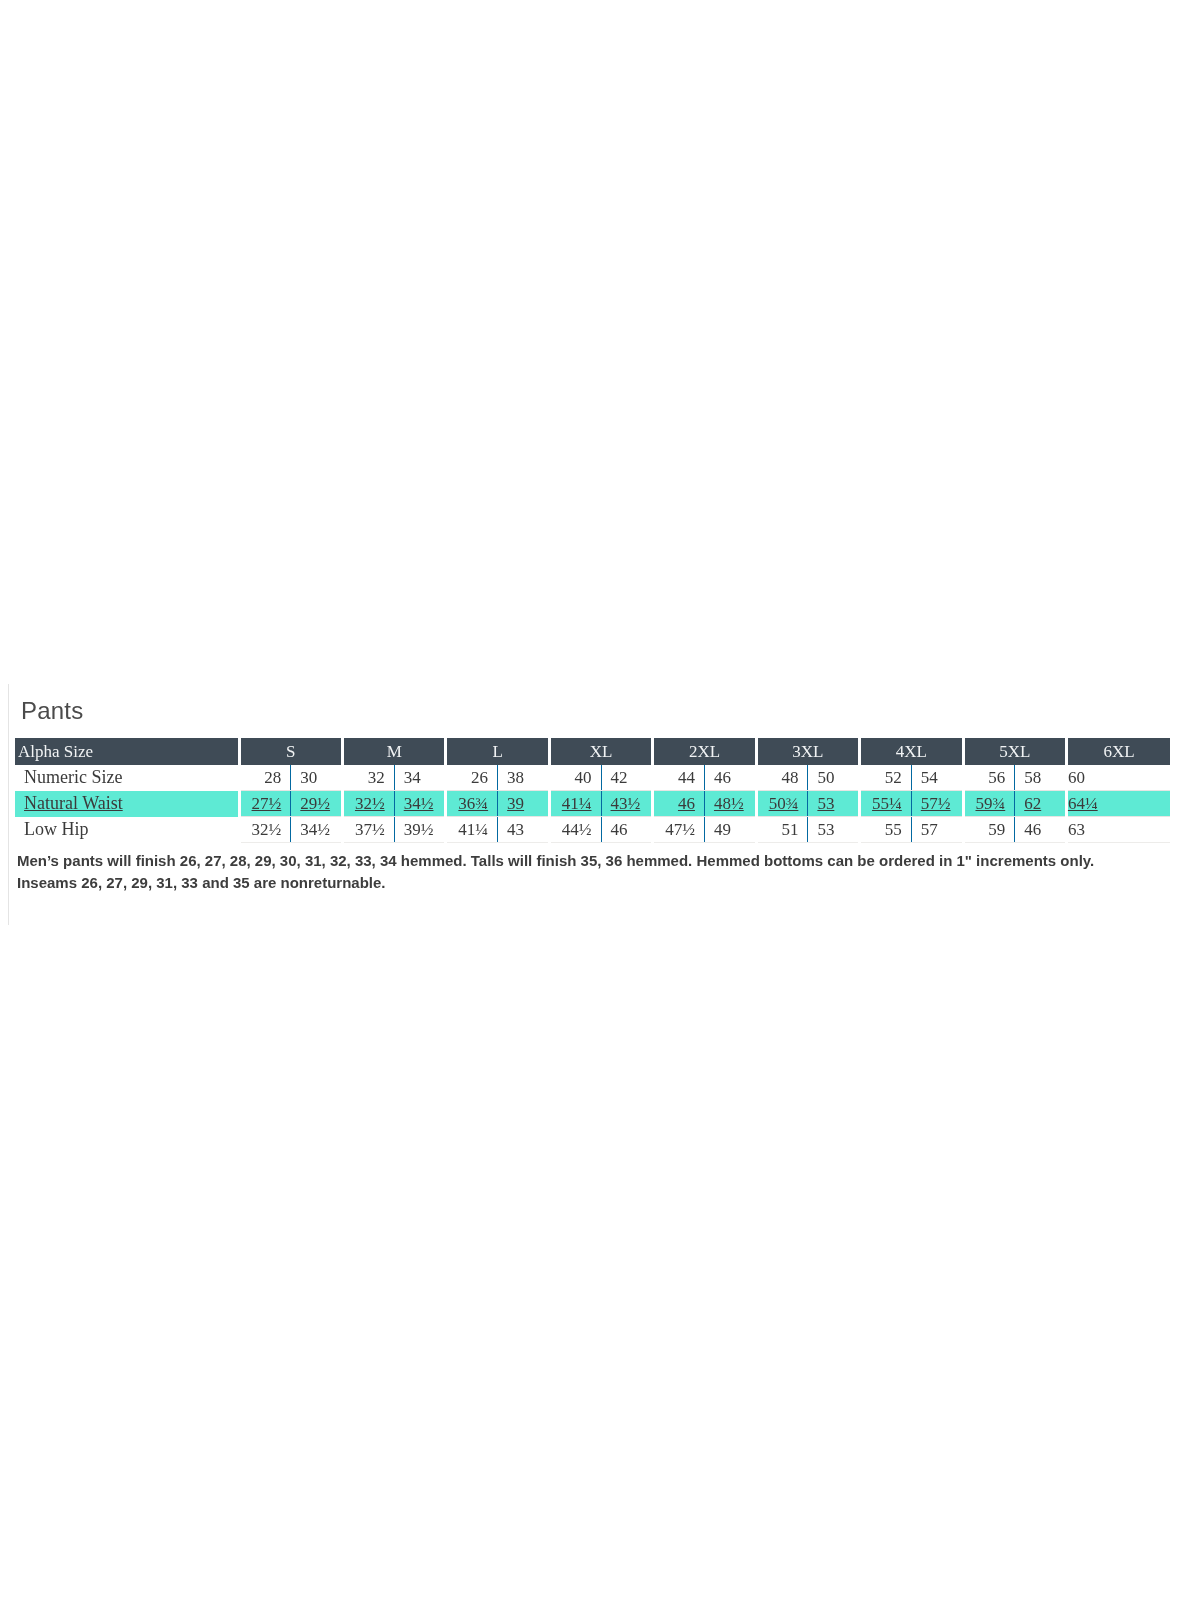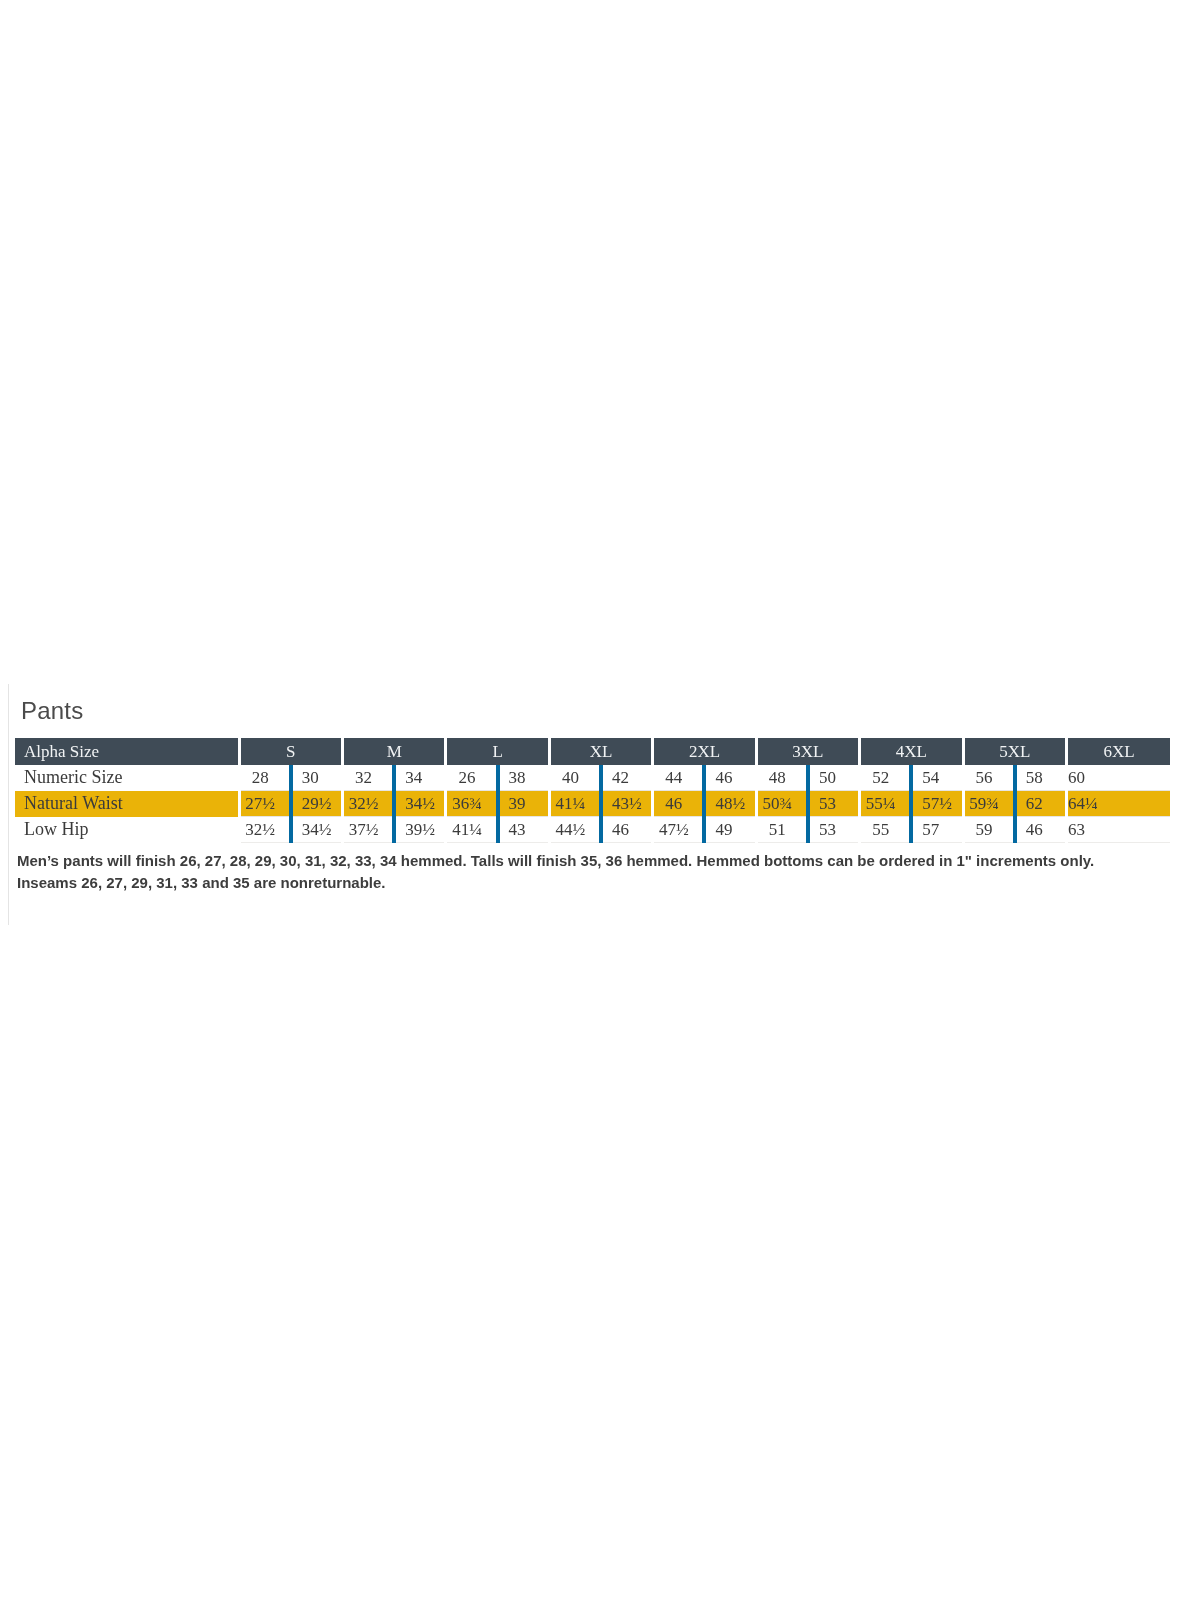--- a/index.html
+++ b/index.html
@@ -6,28 +6,28 @@
   .canvas{position:relative;width:1200px;height:1600px;background:#ffffff;overflow:hidden;
           font-family:"Liberation Sans",sans-serif;}
   .panel-edge{position:absolute;left:8px;top:684px;width:1px;height:241px;background:#e4e4e4;}
   .content{position:absolute;left:15px;top:697px;width:1156px;}
   .section-title{font-family:"Liberation Sans",sans-serif;font-size:24px;font-weight:400;
                  color:#4b4b4b;margin:0 0 8px 6px;line-height:28px;letter-spacing:0.2px;}
   table.size-table{border-collapse:collapse;table-layout:fixed;width:1155px;margin-top:13px;
                    font-family:"Liberation Serif","DejaVu Serif",serif;color:#3b3b3b;}
   table.size-table th,table.size-table td{padding:0;margin:0;font-weight:400;}
   thead th{background:#3f4b56;color:#f1f3f4;font-size:17px;height:27px;text-align:center;}
-  thead th.label-col{text-align:left;padding-left:9px;}
+  thead th.label-col{text-align:left;padding-left:3px;}
   tbody th,tbody td{height:25px;font-size:17px;background:#ffffff;}
   tbody th.row-label{text-align:left;padding-left:9px;font-size:18px;}
-  tbody td.sub1{text-align:center;padding-right:9px;}
-  tbody td.sub2{text-align:left;padding-left:9px;border-left:4px solid #0369a1;}
+  tbody td.sub1{text-align:right;padding-right:9px;}
+  tbody td.sub2{text-align:left;padding-left:9px;border-left:1px solid #0369a1;}
   tbody td.single{text-align:left;}
   .gstart{border-left:3px solid #ffffff !important;}
-  tbody tr.alt th,tbody tr.alt td{background:#eab308;}
+  tbody tr.alt th,tbody tr.alt td{background:#5eead4;text-decoration:underline;}
   tbody td{border-bottom:1px solid #e6e5e3;}
   tbody tr:last-child td{border-bottom:1px solid #edecea;}
   .notes{margin:7px 0 0 2px;font-size:15px;line-height:22px;color:#3d3d3d;
          font-family:"Liberation Sans",sans-serif;}
   .notes div{white-space:nowrap;font-weight:bold;}
 </style>
 </head>
 <body>
 
 <div class="canvas">

